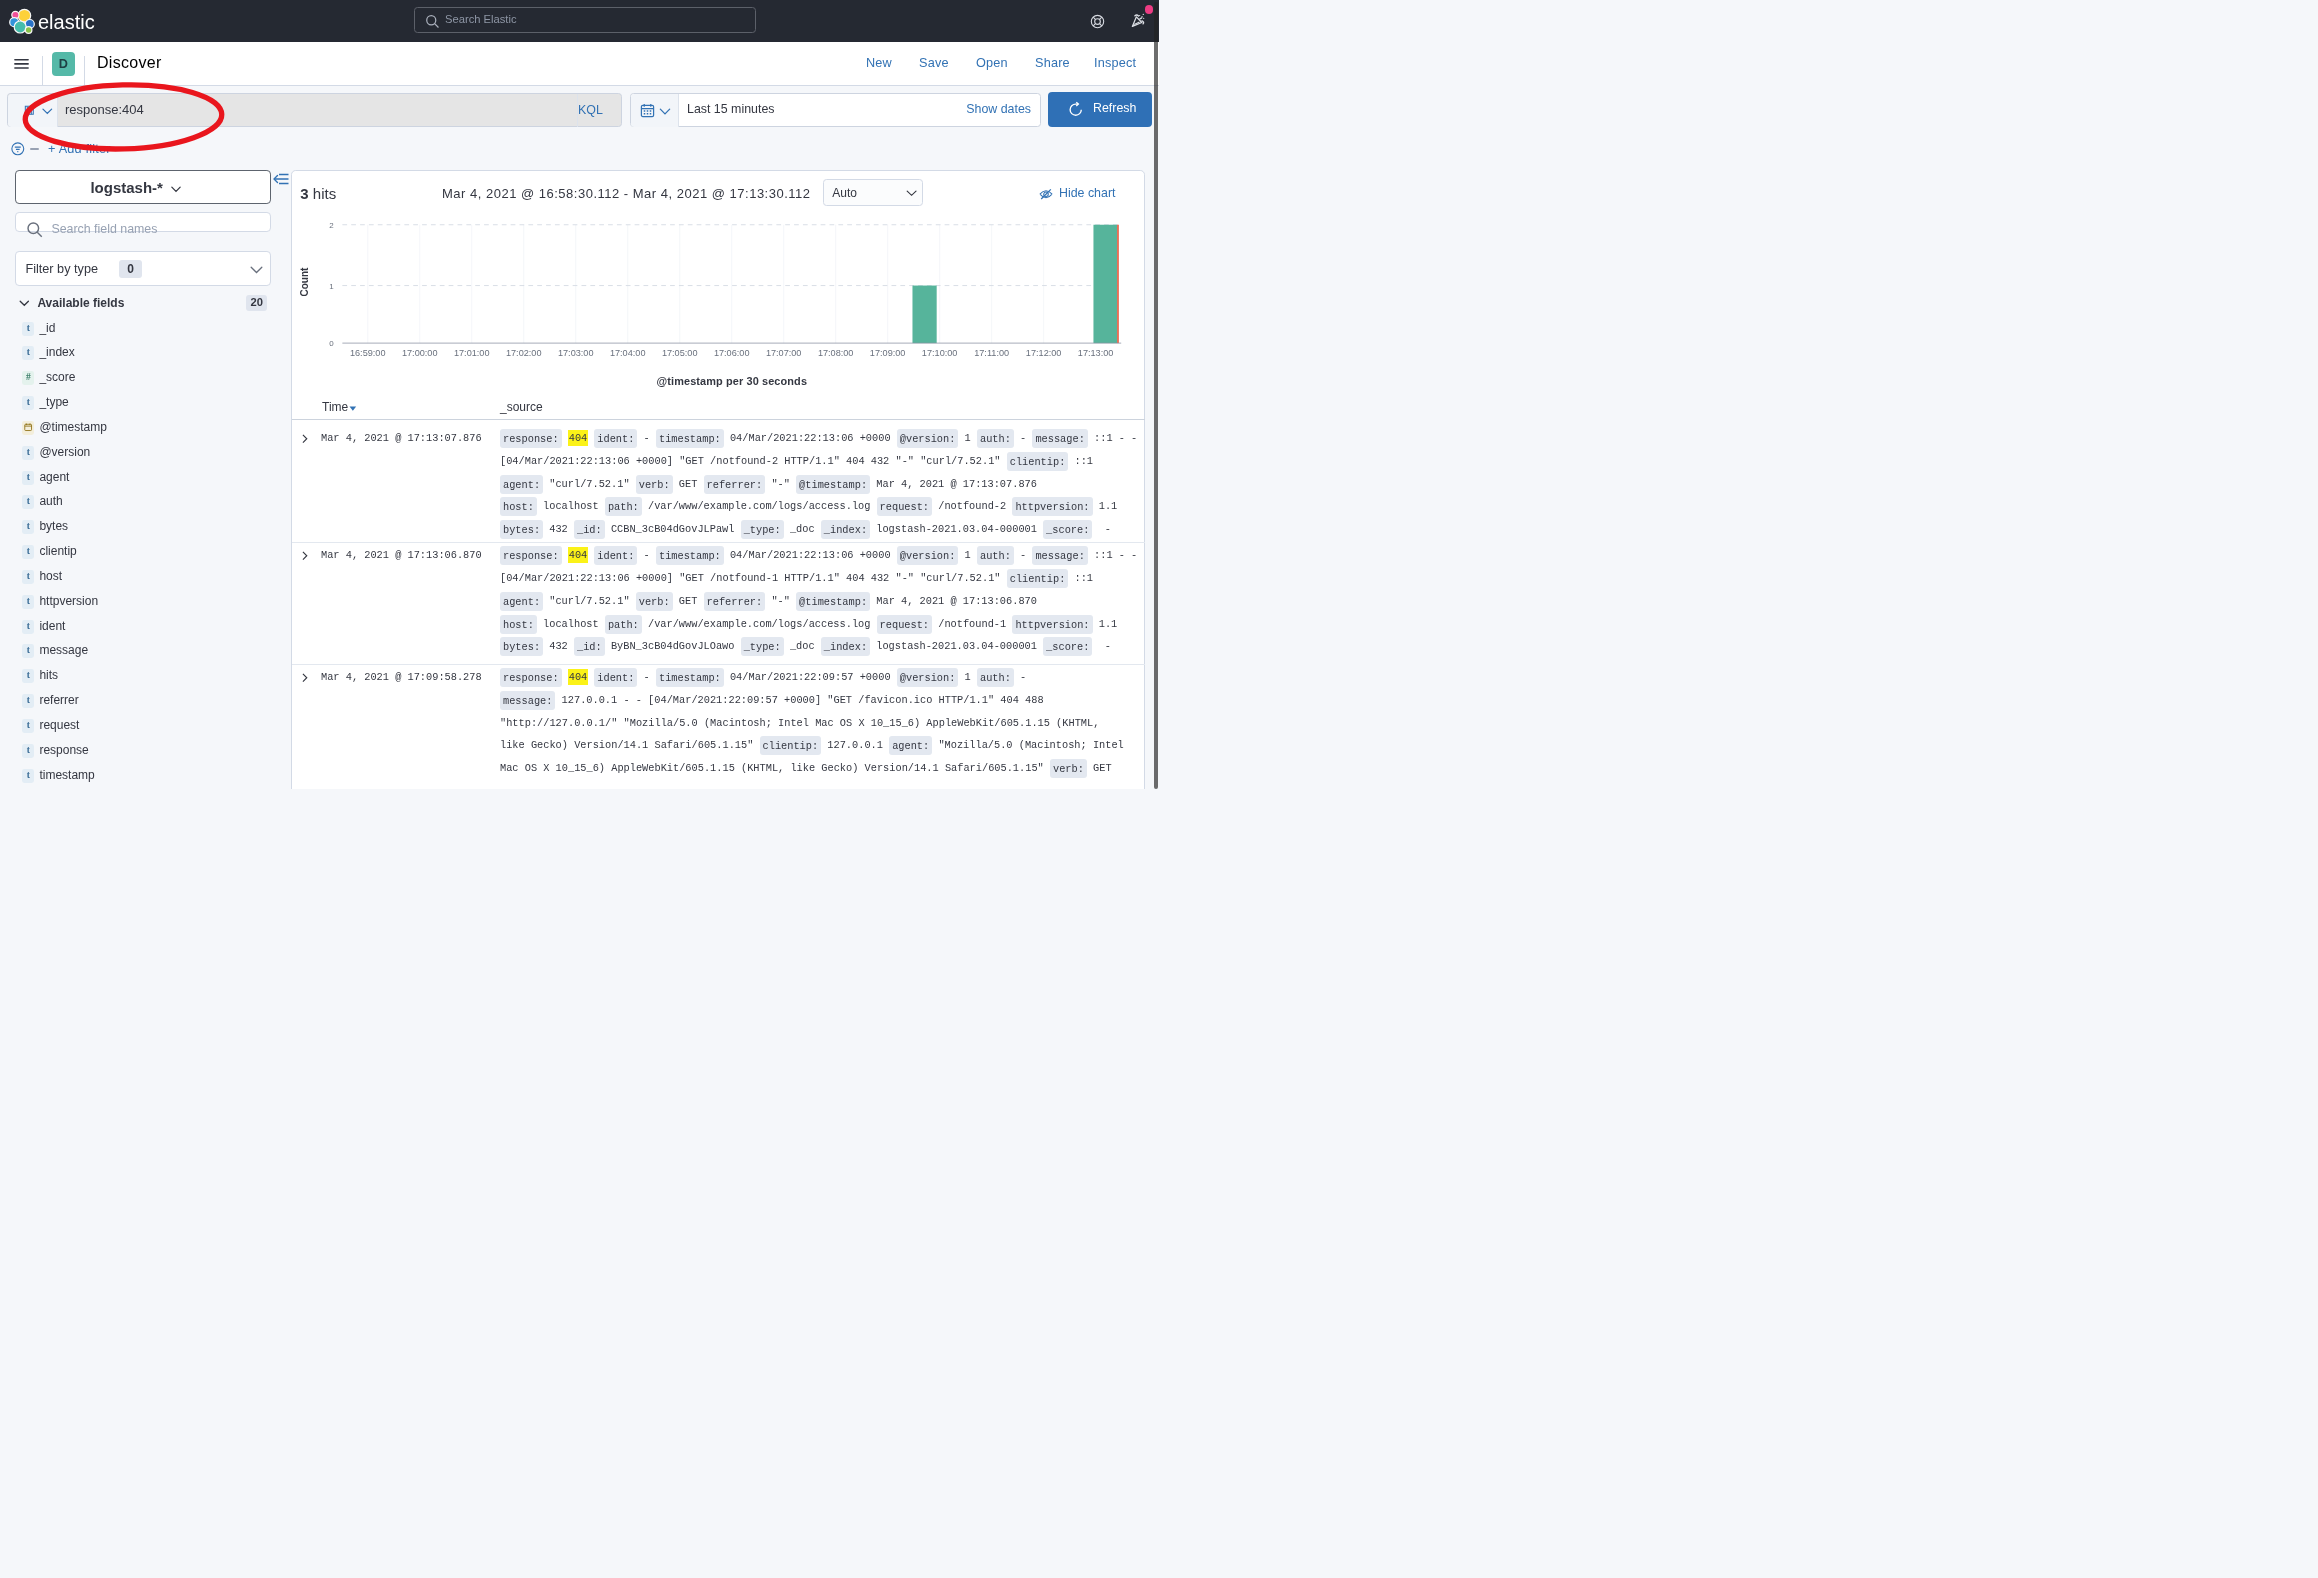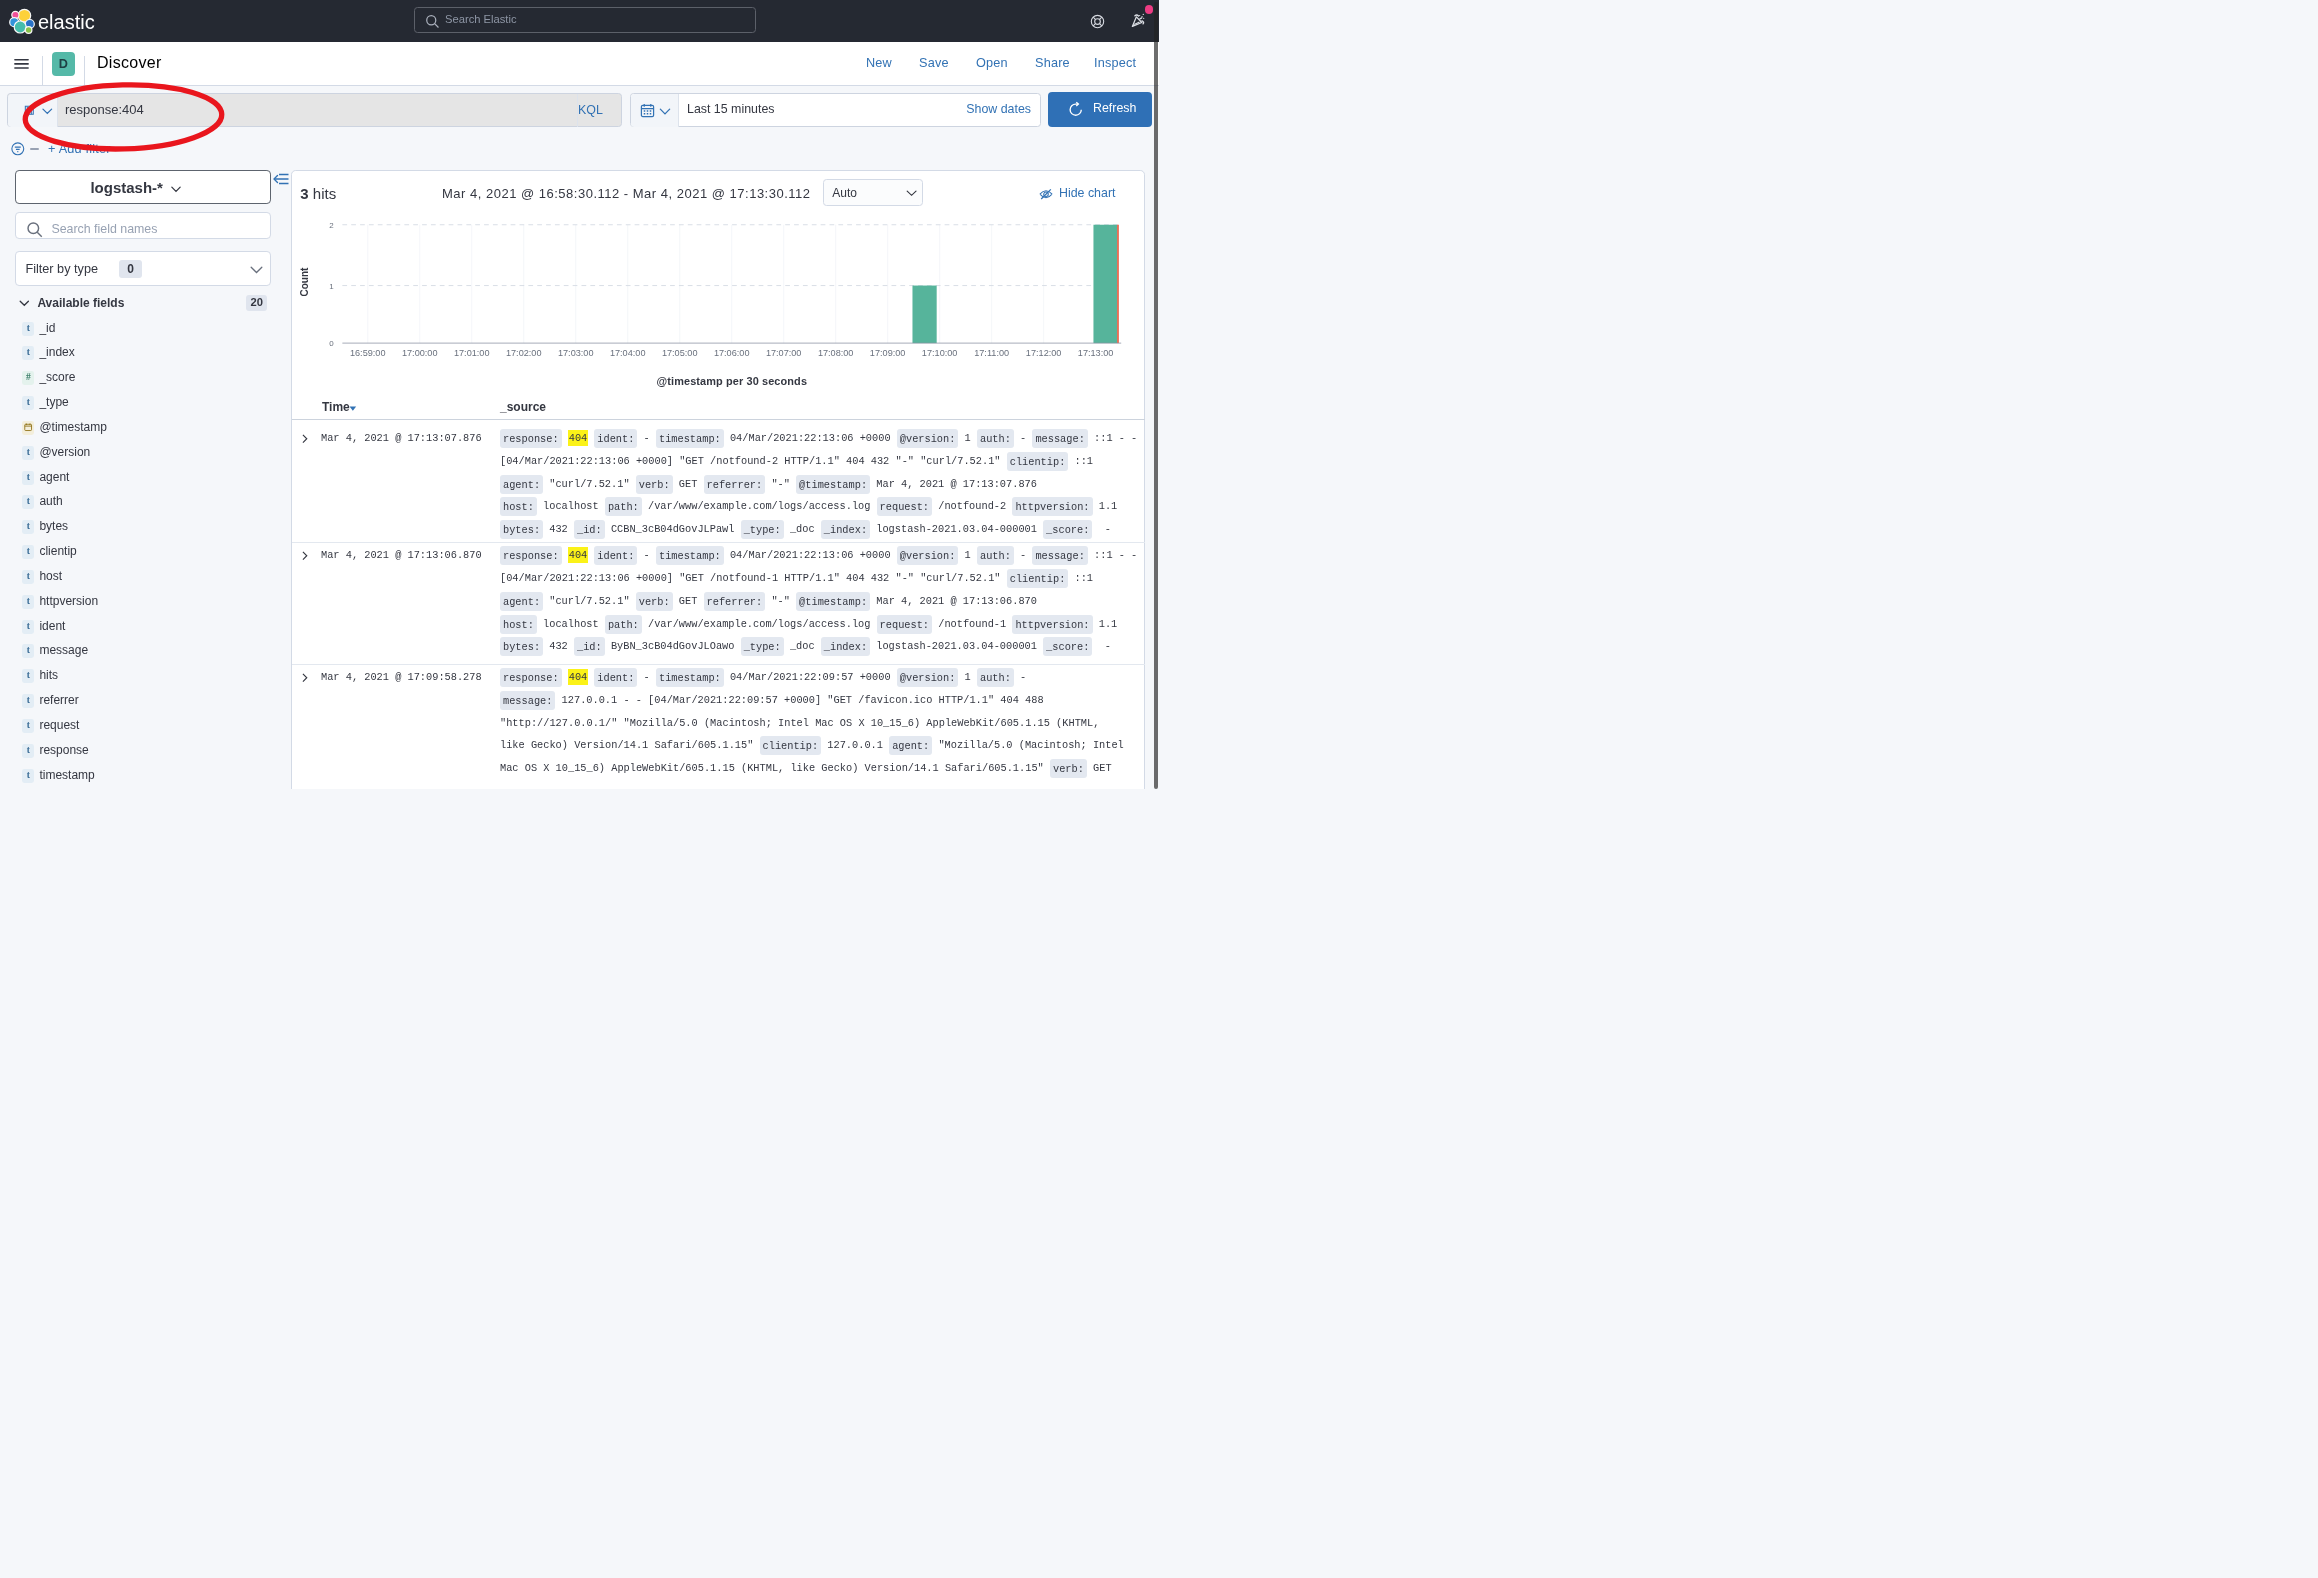--- a/index.html
+++ b/index.html
@@ -26,21 +26,21 @@
 #dptext{position:absolute;left:56px;top:8.3px;font-size:12.4px;color:#343741}
 #showdates{position:absolute;right:9px;top:8.3px;font-size:12.4px;color:#3272b4}
 #refresh{position:absolute;left:1048px;top:92px;width:104px;height:35px;background:#2f70b6;border-radius:4.1px;color:#fff;font-size:12.4px}
 #refresh span{position:absolute;left:45px;top:9px}
 
 #addfilter{position:absolute;left:48px;top:142px;font-size:12.7px;letter-spacing:0.2px;color:#3272b4}
 #fdash{position:absolute;left:30px;top:148px;width:9px;height:1.8px;background:#98a2b3;border-radius:1.2px}
 
 #ipbox{position:absolute;left:15.4px;top:170px;width:256px;height:34px;background:#fff;border:0.6px solid #5d646e;border-radius:4.1px}
 #ipbox b{position:absolute;left:74px;top:0;font-size:15px;color:#343741;line-height:33px}
-#fsearch{position:absolute;left:15.4px;top:212px;width:256px;height:27px;background:#fff;border:0.6px solid #d3dae6;border-radius:4.1px}
+#fsearch{position:absolute;left:15.4px;top:212px;width:256px;height:20px;background:#fff;border:0.6px solid #d3dae6;border-radius:4.1px}
 #fsearch .ph{position:absolute;left:35px;top:9px;font-size:12.4px;color:#98a2b3}
 #ftype{position:absolute;left:15.4px;top:251px;width:256px;height:35px;background:#fff;border:0.6px solid #d3dae6;border-radius:4.1px}
 #ftype .lbl{position:absolute;left:9px;top:9.5px;font-size:12.7px;color:#343741}
 .cbadge{position:absolute;background:#e0e5ee;border-radius:3px;color:#343741;font-weight:700;text-align:center}
 #ftype .cbadge{left:103px;top:8.3px;width:22.5px;height:18px;font-size:12px;line-height:18px}
 #avail{position:absolute;left:15.4px;top:296px;width:256px;height:14px}
 #avail b{position:absolute;left:22px;top:0;font-size:12px;color:#343741}
 #avail .cbadge{right:4.1px;top:-0.6px;width:21px;height:15.4px;font-size:11.2px;line-height:15.4px}
 .field{position:absolute;left:15.4px;height:14px;width:260px}
 .ftok{position:absolute;left:7px;top:0px;width:12px;height:13.6px;border-radius:2.4px;font-family:"Liberation Serif",serif;font-weight:700;font-size:9.5px;text-align:center;line-height:13.6px}
@@ -49,21 +49,21 @@
 .tok-d{background:#f3eedb;color:#8a6a0b}
 .fname{position:absolute;left:24px;top:0px;font-size:12px;color:#343741;line-height:13.6px}
 
 #panel{position:absolute;left:291px;top:170px;width:854px;height:650px;background:#fff;border:0.6px solid #d3dae6;border-radius:4.7px}
 
 #hits{position:absolute;left:8.3px;top:13.6px;font-size:15px;color:#343741}
 #daterange{position:absolute;left:153px;top:15.4px;font-size:13px;letter-spacing:0.4px;color:#343741}
 #autobox{position:absolute;left:531px;top:7.7px;width:100px;height:27px;background:#fbfcfd;border:0.6px solid #d3dae6;border-radius:3.5px}
 #autobox span{position:absolute;left:8.3px;top:6px;font-size:12px;color:#343741}
 
-.th{position:absolute;font-size:12px;font-weight:700;color:#343741}
+.th{position:absolute;font-size:12px;font-weight:400;color:#343741}
 .hborder{position:absolute;left:0px;top:248px;width:853px;height:0.6px;background:#ccd3dd}
 .rowline{position:absolute;font-family:"Liberation Mono",monospace;font-size:10.3px;line-height:19.5px;color:#343741;white-space:nowrap}
 .rdiv{position:absolute;left:0;width:853px;height:0.6px;background:#e3e8ef}
 .badge{background:#e3e8f0;border-radius:3px;padding:3.5px 3px}
 .hl{background:#fbf218;padding:2.1px 0.9px}
 
 #sbar{position:absolute;left:1154px;top:2.4px;width:4.1px;height:787px;background:rgba(33,33,33,0.66);border-radius:2.4px}
 svg{position:absolute;overflow:visible}
 </style></head>
 <body>

